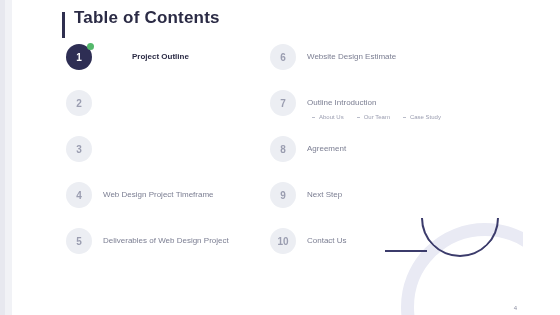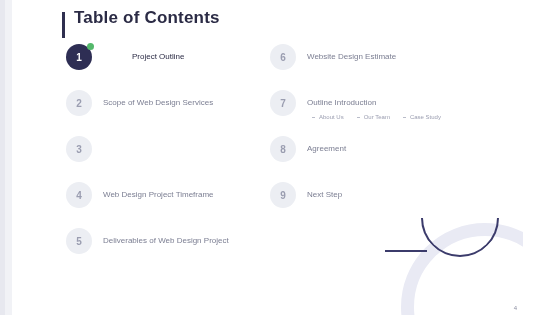--- a/index.html
+++ b/index.html
@@ -136,21 +136,21 @@
   .item-label {
     position: absolute;
     left: 37px;
     top: 8px;
     font-size: 8px;
     color: #7b7e92;
     white-space: nowrap;
   }
   .item-label.active {
     color: #2b2b45;
-    font-weight: normal;
+    font-weight: bold;
     padding-left: 29px;
   }
   .subitems {
     position: absolute;
     left: 42px;
     top: 24px;
     display: flex;
     gap: 13px;
   }
   .subitem {
@@ -194,21 +194,20 @@
   <div class="col col-left">
 
     <div class="item">
       <div class="badge active">1</div>
       <div class="badge-dot"></div>
       <div class="item-label active">Project Outline</div>
     </div>
 
     <div class="item">
       <div class="badge">2</div>
-      <div class="item-label">Scope of Web Design Services</div>
     </div>
 
     <div class="item">
       <div class="badge">3</div>
     </div>
 
     <div class="item">
       <div class="badge">4</div>
       <div class="item-label">Web Design Project Timeframe</div>
     </div>
@@ -240,20 +239,24 @@
     <div class="item">
       <div class="badge">8</div>
       <div class="item-label">Agreement</div>
     </div>
 
     <div class="item">
       <div class="badge">9</div>
       <div class="item-label">Next Step</div>
     </div>
 
+    <div class="item">
+      <div class="badge">10</div>
+      <div class="item-label">Contact Us</div>
+    </div>
 
   </div>
 
   <div class="deco-circle"></div>
   <div class="deco-arc"></div>
   <div class="deco-line"></div>
 
   <div class="page-num">4</div>
 
 </div>

